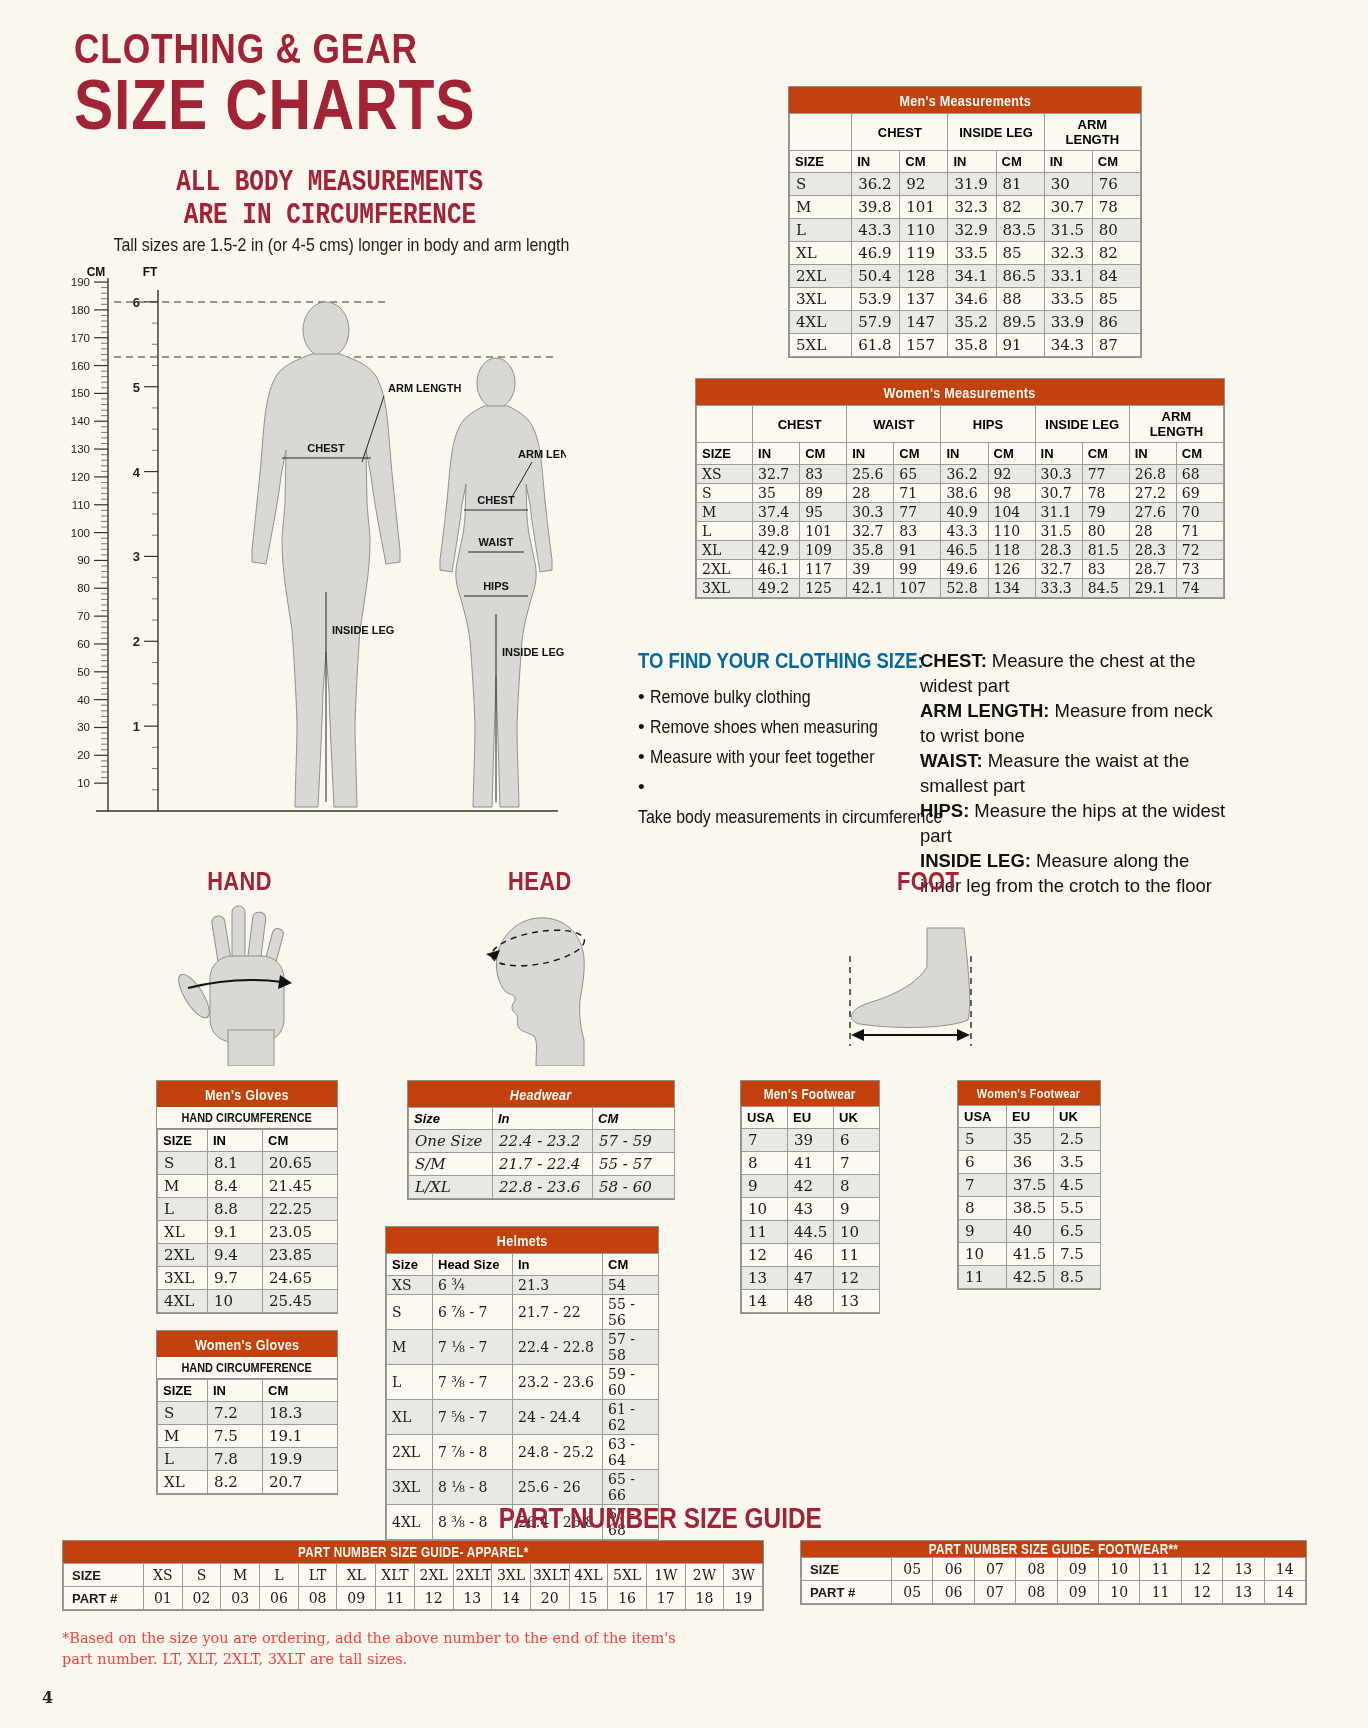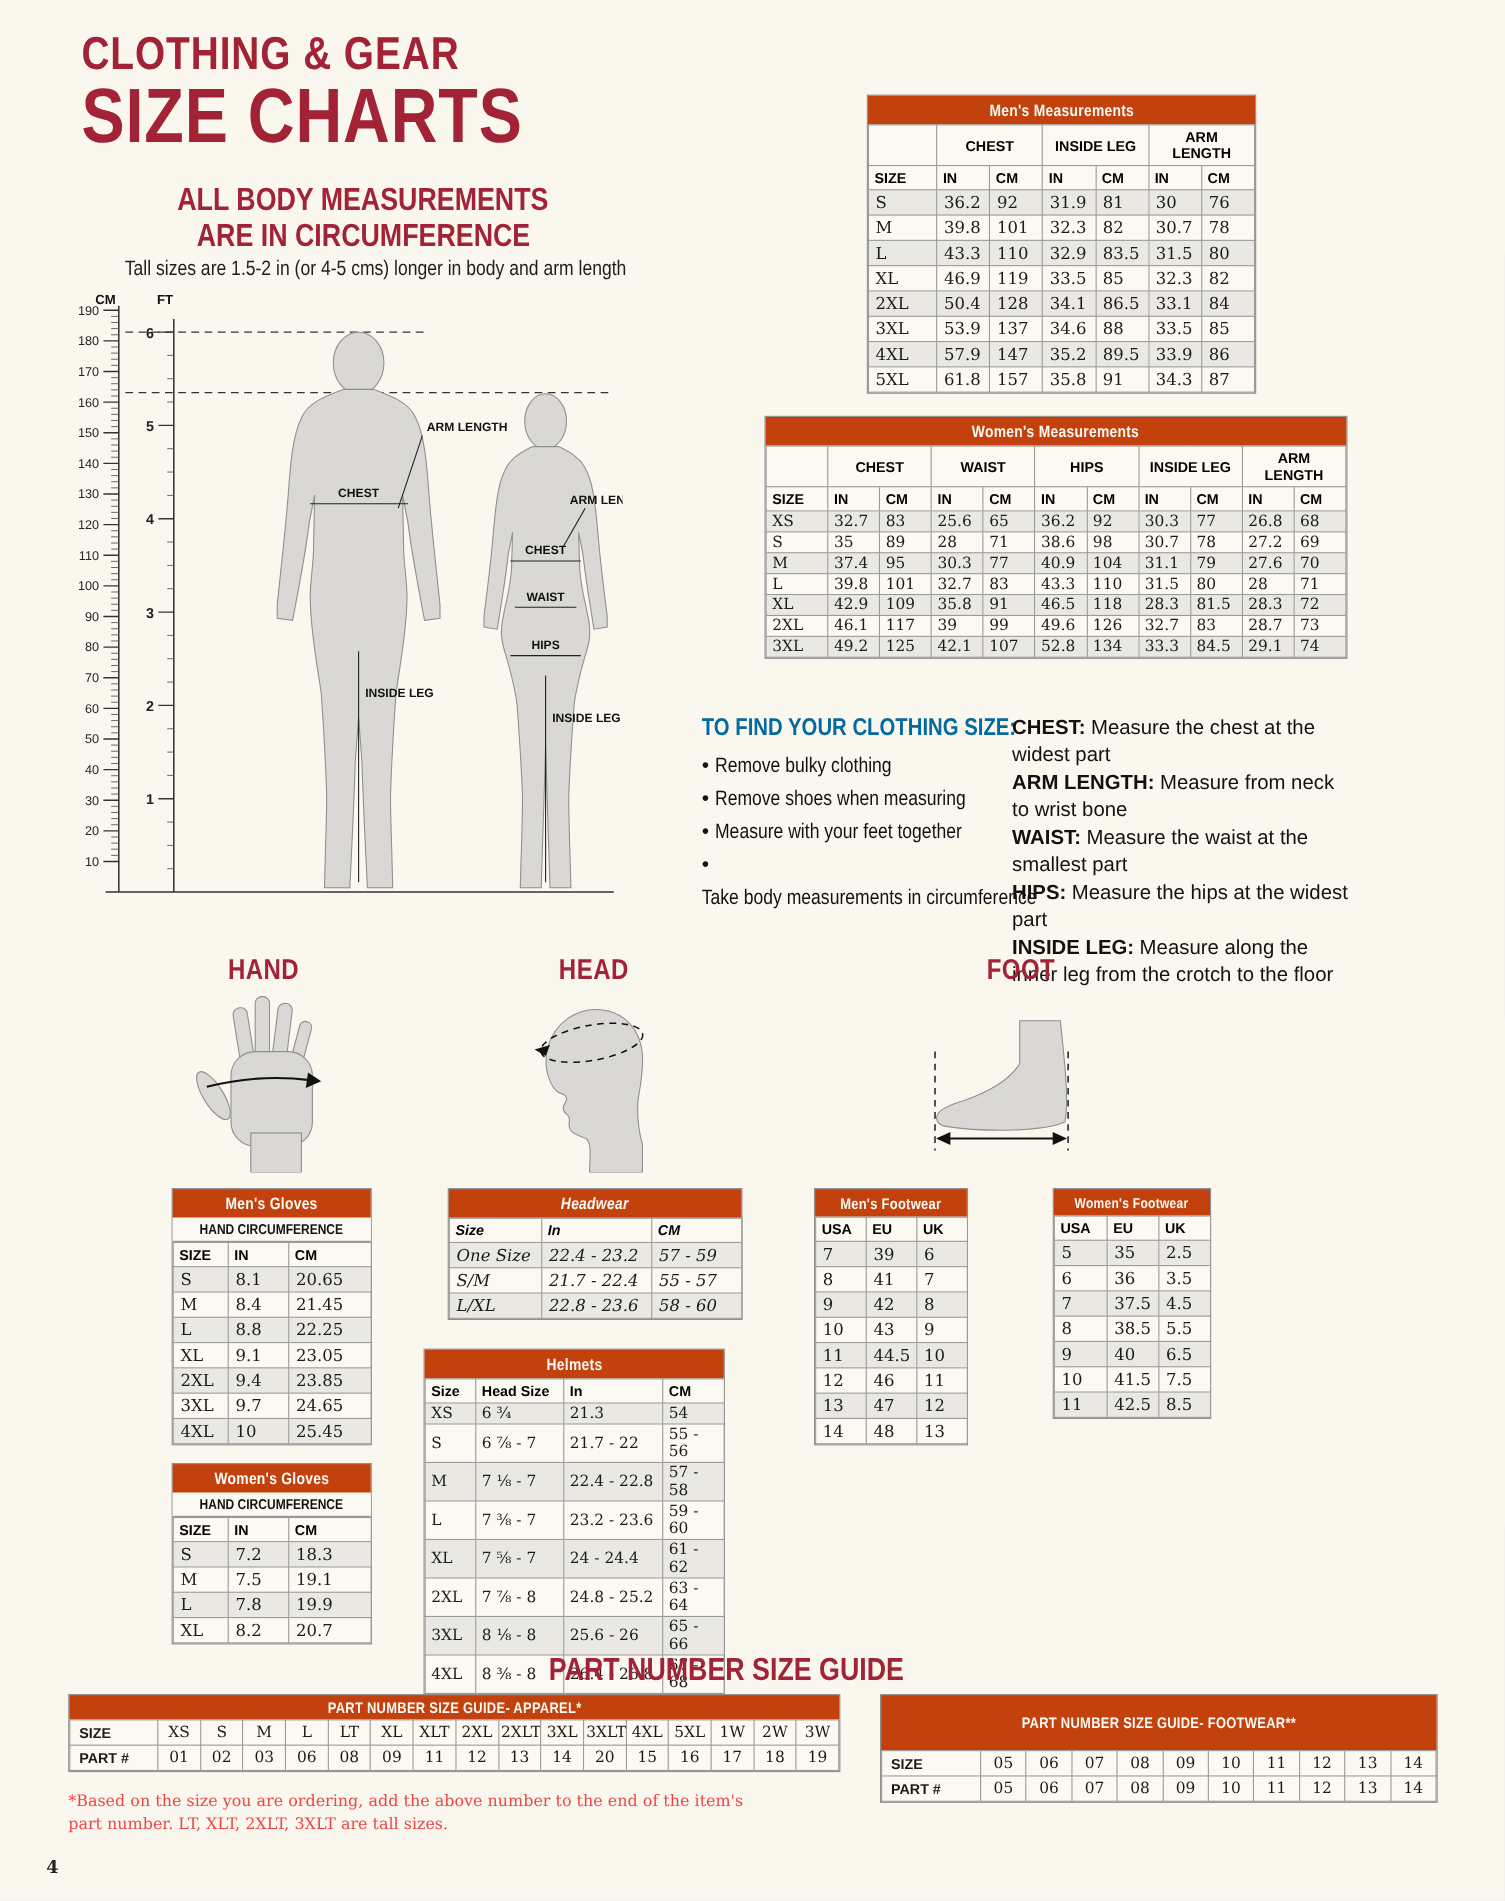--- a/index.html
+++ b/index.html
@@ -5,21 +5,21 @@
   html,body{margin:0;padding:0;}
   body{background:#e8e8e8;font-family:"Liberation Sans",sans-serif;}
   #page{position:relative;width:1368px;height:1728px;background:#FAF7EE;overflow:hidden;margin:0 auto;}
   .abs{position:absolute;}
   .cond{display:inline-block;transform:scaleX(0.84);transform-origin:left center;white-space:nowrap;}
   .cond-c{display:inline-block;transform:scaleX(0.84);transform-origin:center center;white-space:nowrap;}
   .red{color:#A22335;}
   
   .title-l1{font-size:42px;font-weight:bold;letter-spacing:1px;line-height:1.0;}
   .title-l2{font-size:70px;font-weight:bold;letter-spacing:1px;line-height:0.95;}
-  .subtitle{font-size:29px;font-weight:bold;line-height:1.15;text-align:center;}
+  .subtitle{font-size:29px;font-weight:bold;line-height:1.15;text-align:center;font-family:Liberation Mono, monospace;}
   .note{font-size:19px;color:#1d1d1b;text-align:center;font-weight:500;}
   .section-h{font-size:26px;font-weight:bold;text-align:center;letter-spacing:0.5px;}
   .guide-h{font-size:29px;font-weight:bold;text-align:center;}
   
   .sizetable{background:#FBF9F2;border:1px solid #8f8f8f;}
   .tbar{background:#c2410c;color:#FBFAF5;text-align:center;font-weight:bold;font-size:15px;
         padding:5px 2px 4px 2px;letter-spacing:0.3px;}
   .subbar{background:#FBF9F2;color:#111;text-align:center;font-weight:bold;font-size:13px;
         border-bottom:1px solid #8f8f8f;padding:3px 2px;}
   table.st{border-collapse:collapse;width:100%;table-layout:fixed;}
@@ -899,21 +899,21 @@
             <td>16</td>
             <td>17</td>
             <td>18</td>
             <td>19</td>
           </tr>
         </tbody>
     </table>
   </div>
 
   <div class="abs sizetable" style="left:800px;top:1540px;width:505px;">
-    <div class="tbar" style="font-size:14px;padding:17px 2px;text-align:center;"><span class="cond-c" style="display:inline-block">PART NUMBER SIZE GUIDE- FOOTWEAR**</span></div>
+    <div class="tbar" style="font-size:14px;padding:0 2px;text-align:center;"><span class="cond-c" style="display:inline-block">PART NUMBER SIZE GUIDE- FOOTWEAR**</span></div>
     <table class="st pg">
       <colgroup>
           <col style="width:90px">
         </colgroup>
       <tbody>
           <tr>
             <td class="rowhead">SIZE</td>
             <td>05</td>
             <td>06</td>
             <td>07</td>

